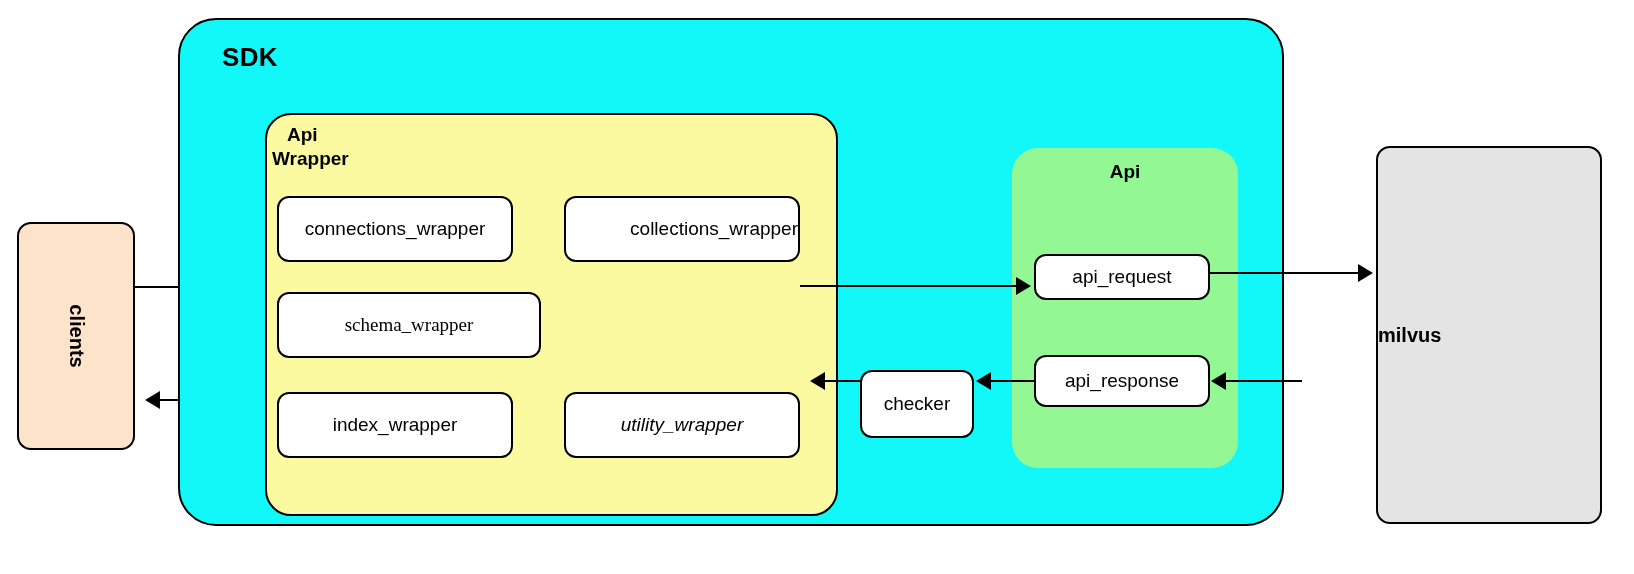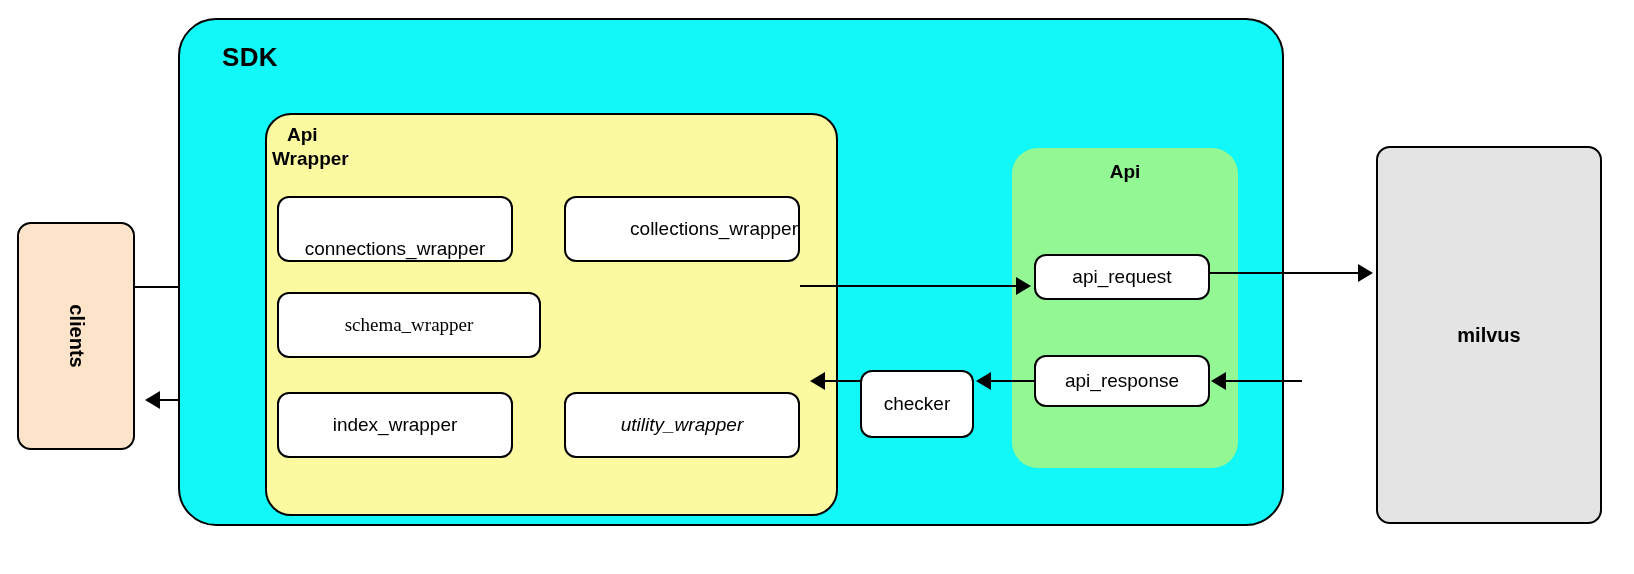--- a/index.html
+++ b/index.html
@@ -116,21 +116,20 @@
   #milvus-box {
     left: 1376px;
     top: 146px;
     width: 226px;
     height: 378px;
     background: #e4e4e4;
     border: 2px solid #000000;
     border-radius: 14px;
     display: flex;
     align-items: center;
-    justify-content: center;
     font-size: 20px;
     font-weight: bold;
     color: #000000;
   }
   
   #checker-box {
     left: 860px;
     top: 358px;
     width: 114px;
     height: 68px;
@@ -171,21 +170,21 @@
     <span id="sdk-label">SDK</span>
   </div>
 
   <div class="box yellow-panel">
     <div id="wrapper-label">
       <span>Api</span>
       <span class="l2">Wrapper</span>
     </div>
   </div>
 
-  <div class="node" style="left:277px; top:196px; width:236px; height:66px;align-items:flex-end;">
+  <div class="node" style="left:277px; top:196px; width:236px; height:66px;">
     <span>connections_wrapper</span>
   </div>
   <div class="node" style="left:564px; top:196px; width:236px; height:66px;justify-content:flex-end;">
     <span>collections_wrapper</span>
   </div>
   <div class="node" style="left:277px; top:292px; width:264px; height:66px;font-family:Liberation Serif, serif;">
     <span>schema_wrapper</span>
   </div>
   <div class="node" style="left:277px; top:392px; width:236px; height:66px;">
     <span>index_wrapper</span>

